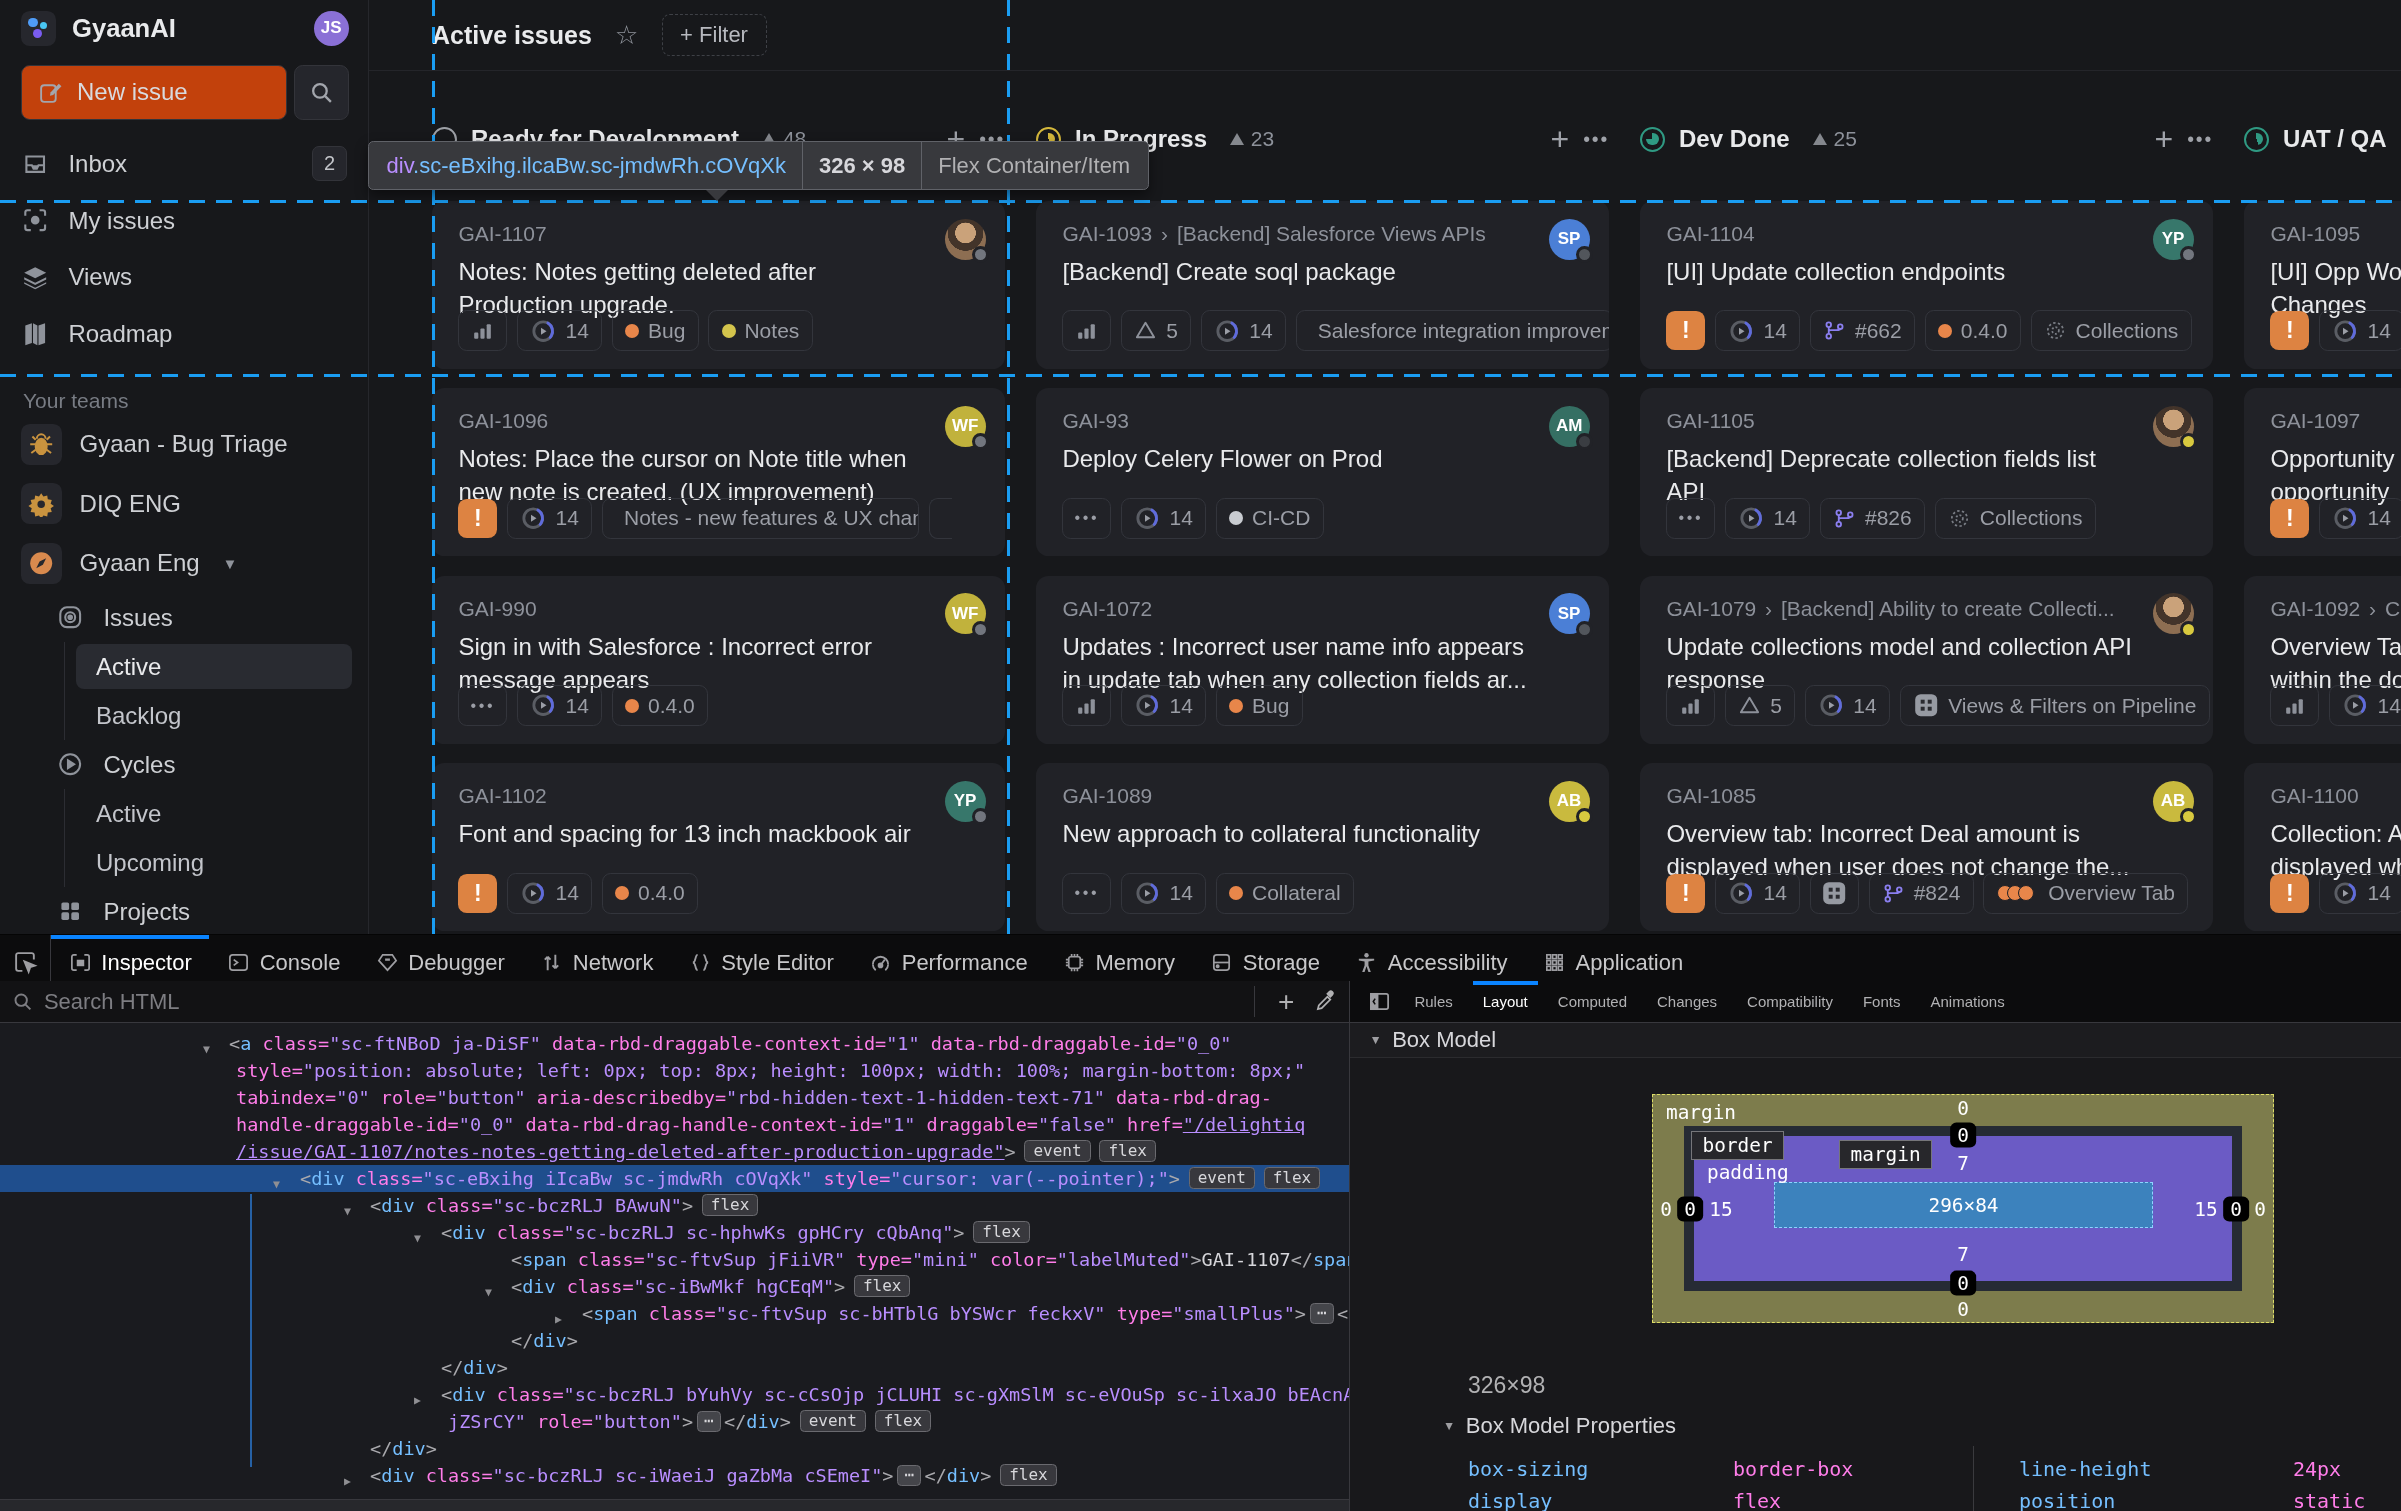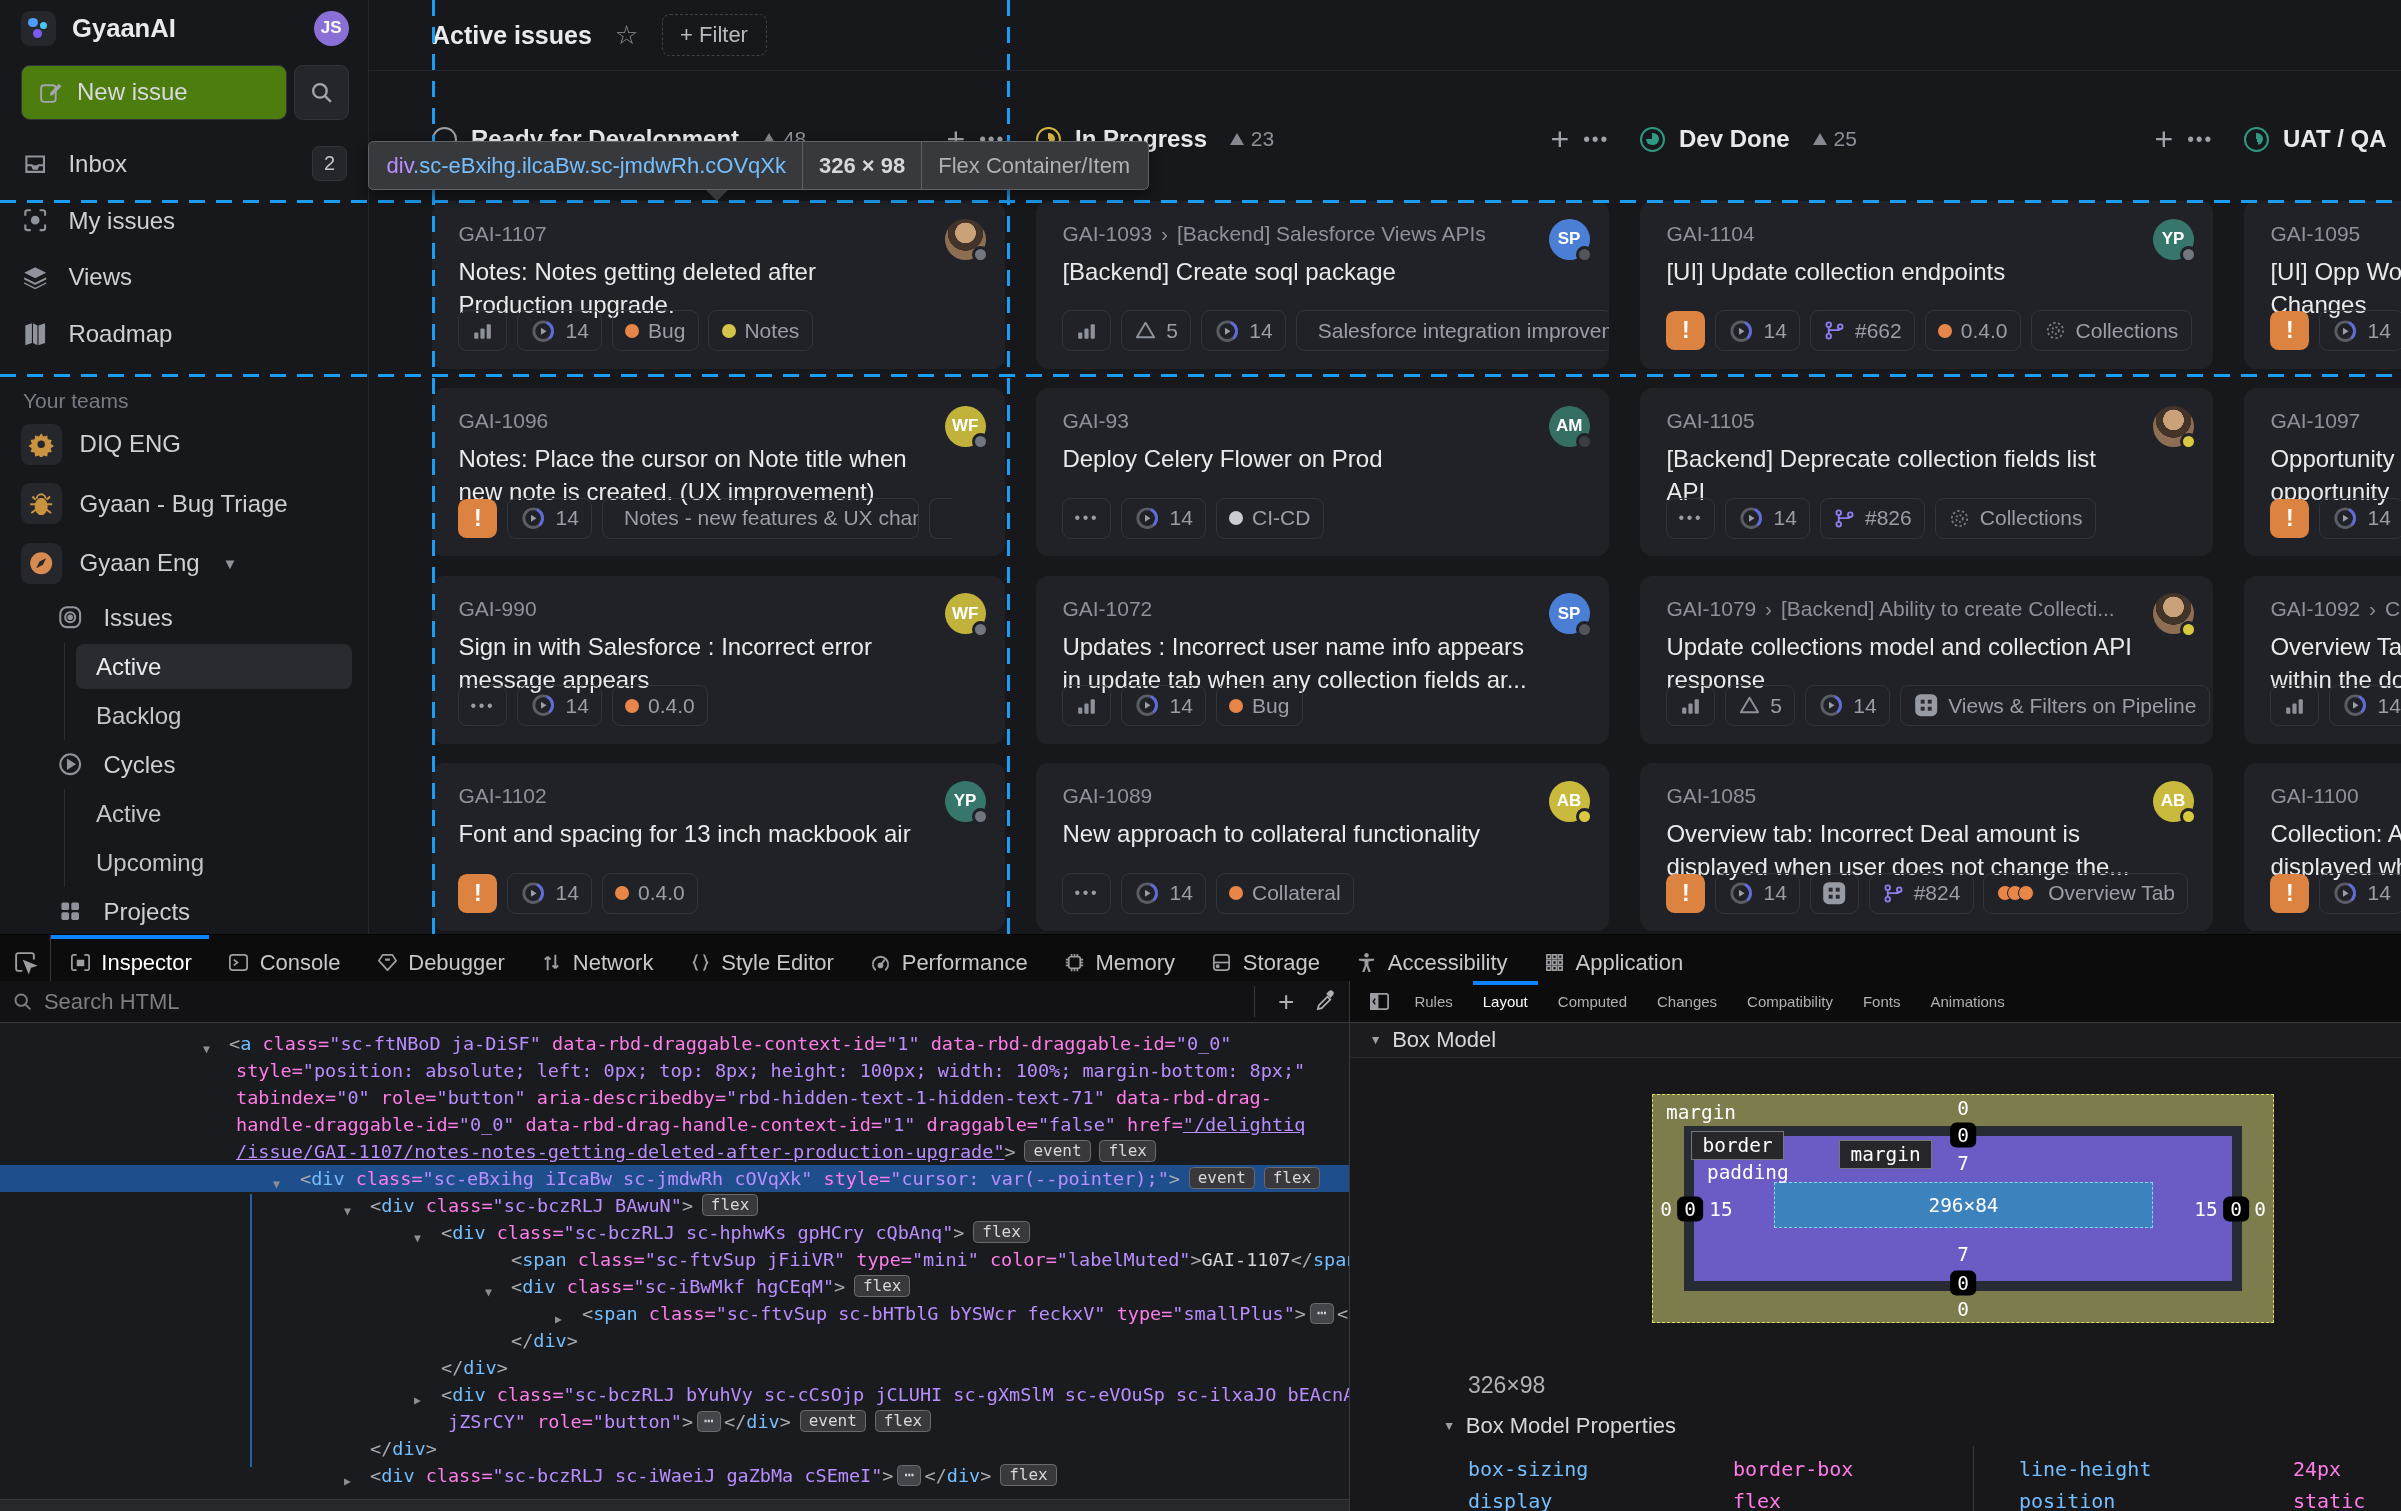--- a/index.html
+++ b/index.html
@@ -11,21 +11,21 @@
   .sidebar { position:absolute; left:0; top:0; width:369px; height:934px; background:#17181b; border-right:0.9px solid #26272c; z-index:2; }
   .sb-head { display:flex; align-items:center; padding:10.6px 19.4px 0 21px; }
   .sb-logo { width:35px; height:35px; border-radius:8.8px; background:#26272d; position:relative; flex:0 0 auto; }
   .sb-logo i { position:absolute; border-radius:50%; }
   .sb-logo i:nth-child(1){ width:9.7px;height:9.7px;left:7px;top:7px;background:#4f9cf7;}
   .sb-logo i:nth-child(2){ width:7px;height:7px;left:19.4px;top:11.5px;background:#49c6f2;}
   .sb-logo i:nth-child(3){ width:8.8px;height:8.8px;left:12.3px;top:18.5px;background:#7a5cf0;}
   .sb-title { color:#e9eaec; font-size:25.6px; font-weight:600; margin-left:16px; flex:1; }
   .sb-avatar { width:35px; height:35px; border-radius:50%; background:#8a70d6; color:#fff; font-size:17px; font-weight:600; display:flex; align-items:center; justify-content:center; }
   .sb-actions { display:flex; gap:7px; padding:19.4px 19.4px 0 21px; }
-  .btn-newissue { flex:1; height:55px; background:#4d7c0f; border:0.9px solid #33343a; border-radius:8.8px; display:flex; align-items:center; gap:14px; padding:0 16px; color:#d9dade; font-size:24px; }
+  .btn-newissue { flex:1; height:55px; background:#c2410c; border:0.9px solid #33343a; border-radius:8.8px; display:flex; align-items:center; gap:14px; padding:0 16px; color:#d9dade; font-size:24px; }
   .btn-sq { width:55px; height:55px; background:#25262c; border:0.9px solid #33343a; border-radius:8.8px; display:flex; align-items:center; justify-content:center; }
   .sb-row { display:flex; align-items:center; gap:19.4px; padding:0 21px; height:46px; color:#ced0d4; font-size:24px; margin-top:10.6px; }
   .sb-row .ic { width:28px; display:flex; justify-content:center; color:#8f939b; }
   .sb-badge { margin-left:auto; min-width:35px; height:35px; background:#25262c; border:0.9px solid #33343a; border-radius:7px; color:#c2c4c9; font-size:20px; display:flex; align-items:center; justify-content:center; }
   .sb-inbox { margin-top:21px; }
   .sb-section { color:#787c84; font-size:21px; padding:0 23px; margin-top:32px; }
   .team-row { display:flex; align-items:center; gap:17.6px; padding:0 21px; height:56px; color:#ced0d4; font-size:24px; margin-top:3.5px; }
   .team-ic { width:41px; height:41px; border-radius:8.8px; background:#26272d; display:flex; align-items:center; justify-content:center; }
   .chev { color:#8f939b; font-size:15px; margin-left:5.3px; }
   .tree { margin-top:1.8px; }
@@ -208,36 +208,36 @@
               <path d="M15 4 L21 2 L21 20 L15 22 Z"></path>
             </svg>
           </span>
           <span>Roadmap</span>
         </div>
       </div>
     <div class="sb-section">Your teams</div>
     <div id="sb-teams">
         <div class="team-row">
           <span class="team-ic">
-            <svg width="26.4" height="26.4" viewBox="0 0 24 24" fill="#c9933f">
-              <path d="M12 2 l2 3 3.5 -1 0.5 3.6 3.6 0.5 -1 3.5 3 2 -3 2 1 3.5 -3.6 0.5 -0.5 3.6 -3.5 -1 -2 3 -2 -3 -3.5 1 -0.5 -3.6 -3.6 -0.5 1 -3.5 -3 -2 3 -2 -1 -3.5 3.6 -0.5 0.5 -3.6 3.5 1 Z"></path>
-              <circle cx="12" cy="12" r="3.4" fill="#26272d"></circle>
-            </svg>
-          </span>
-          <span>DIQ ENG</span>
-        </div>
-        <div class="team-row">
-          <span class="team-ic">
             <svg width="26.4" height="26.4" viewBox="0 0 24 24" fill="none" stroke="#c9933f" stroke-width="1.8">
               <ellipse cx="12" cy="14" rx="5" ry="7" fill="#c9933f"></ellipse>
               <path d="M8 7 a4 4 0 0 1 8 0"></path>
               <path d="M12 7 v14 M7 12 H2 M7 17 l-4 3 M7 8 L4 5 M17 12 h5 M17 17 l4 3 M17 8 l3 -3"></path>
             </svg>
           </span>
           <span>Gyaan - Bug Triage</span>
+        </div>
+        <div class="team-row">
+          <span class="team-ic">
+            <svg width="26.4" height="26.4" viewBox="0 0 24 24" fill="#c9933f">
+              <path d="M12 2 l2 3 3.5 -1 0.5 3.6 3.6 0.5 -1 3.5 3 2 -3 2 1 3.5 -3.6 0.5 -0.5 3.6 -3.5 -1 -2 3 -2 -3 -3.5 1 -0.5 -3.6 -3.6 -0.5 1 -3.5 -3 -2 3 -2 -1 -3.5 3.6 -0.5 0.5 -3.6 3.5 1 Z"></path>
+              <circle cx="12" cy="12" r="3.4" fill="#26272d"></circle>
+            </svg>
+          </span>
+          <span>DIQ ENG</span>
         </div>
         <div class="team-row">
           <span class="team-ic">
             <svg width="26.4" height="26.4" viewBox="0 0 24 24">
               <circle cx="12" cy="12" r="10" fill="#d98a4e"></circle>
               <path d="M16.5 7.5 L13.5 13.5 L7.5 16.5 L10.5 10.5 Z" fill="#26272d"></path>
             </svg>
           </span>
           <span>Gyaan Eng</span>
           <span class="chev">▼</span>

